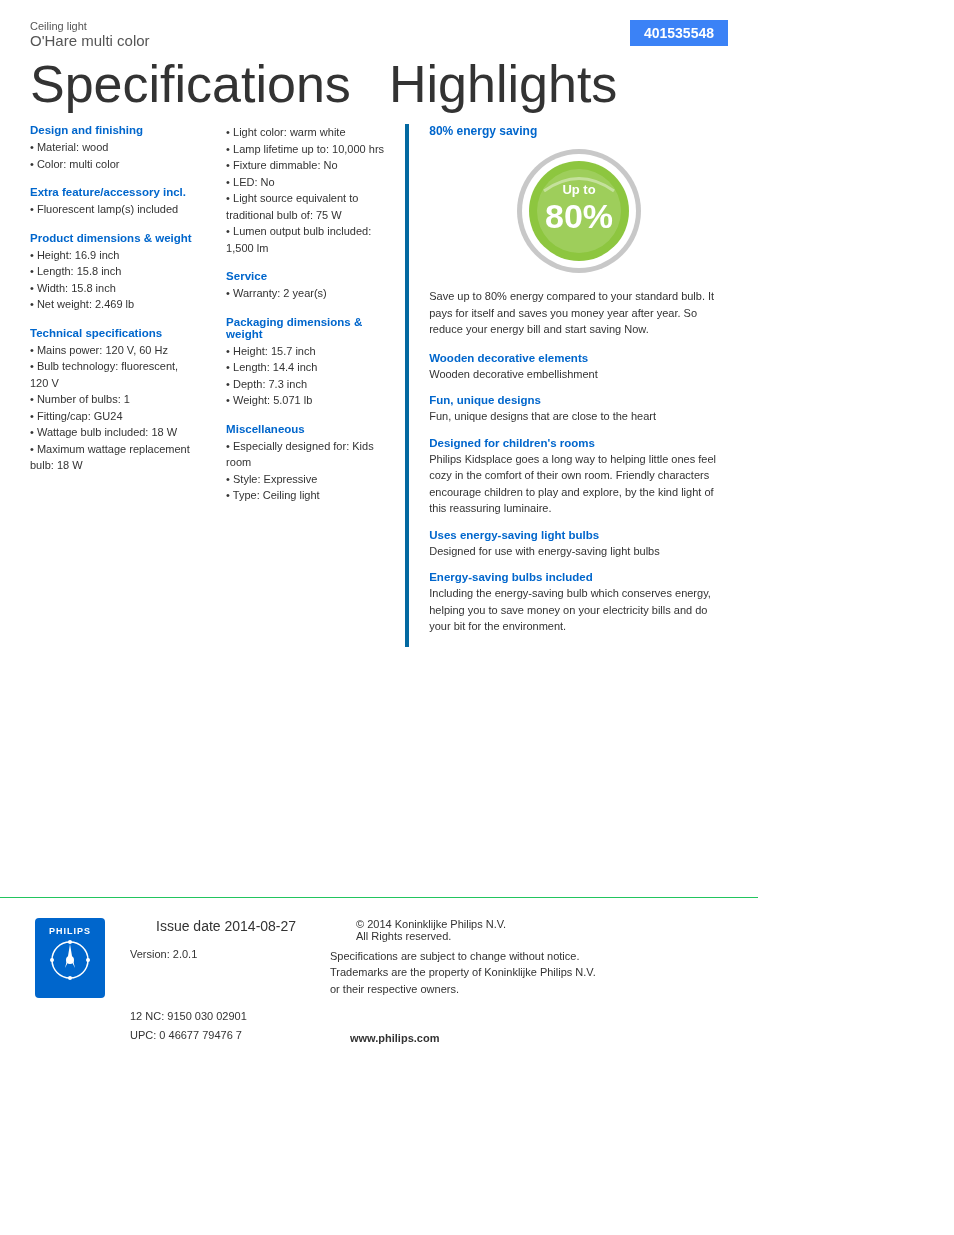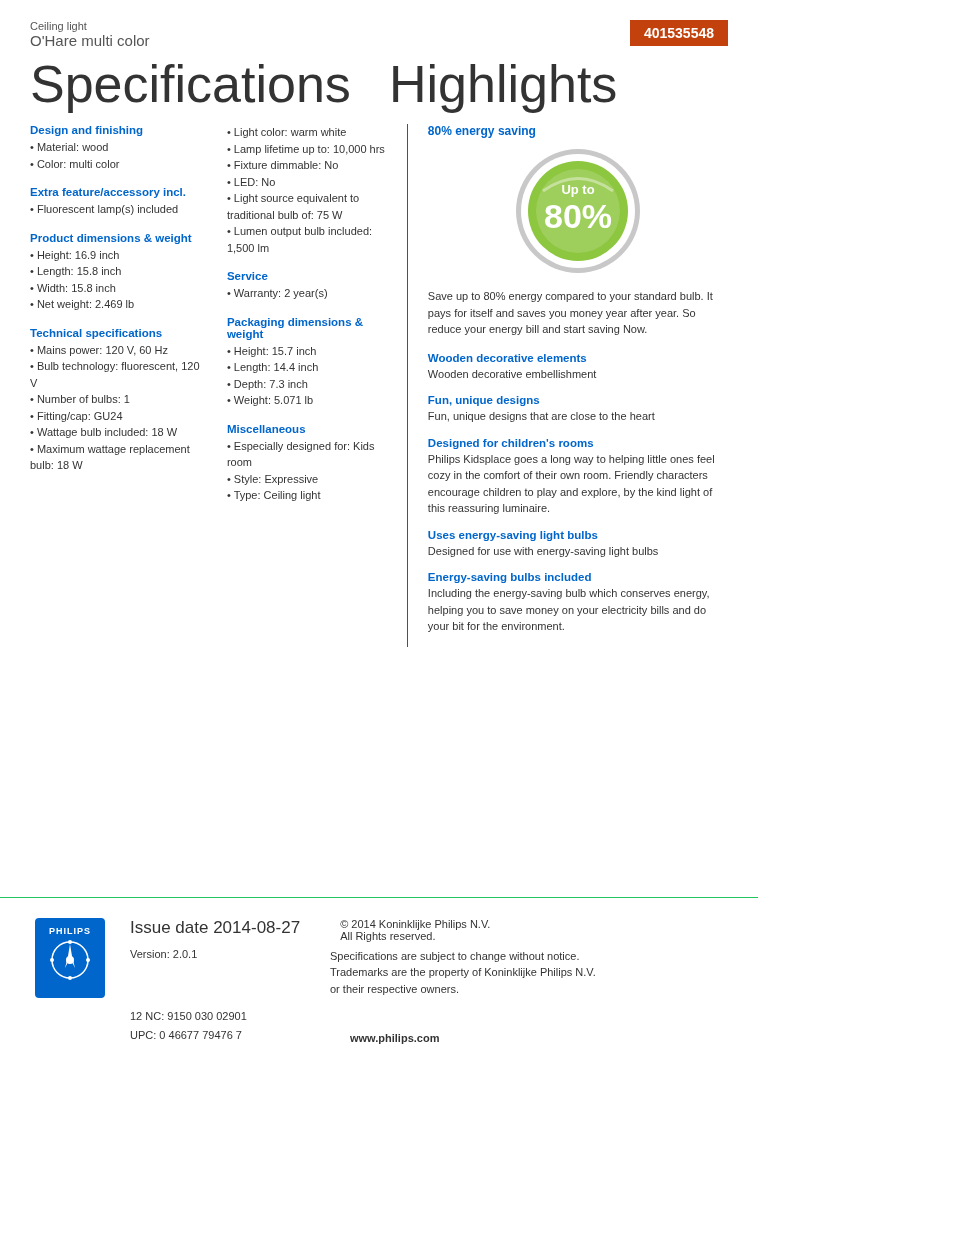--- a/index.html
+++ b/index.html
@@ -36,21 +36,21 @@
       font-size: 11px;
       color: #555;
     }
 
     .product-name {
       font-size: 15px;
       color: #555;
     }
 
     .product-code-box {
-      background: #c2410c;
+      background: #3b82f6;
       color: #fff;
       font-size: 14px;
       font-weight: bold;
       padding: 5px 14px;
       align-self: flex-start;
     }
 
     
     .titles-row {
       display: flex;
@@ -153,21 +153,21 @@
     }
 
     .specs-section-wrapper {
       flex: 1.1;
       padding-right: 10px;
     }
 
     .highlights-section-wrapper {
       flex: 0.9;
       padding-left: 20px;
-      border-left: 1px solid #0369a1;
+      border-left: 4px solid #0369a1;
     }
 
     
     .footer {
       position: absolute;
       bottom: 0;
       left: 0;
       right: 0;
       padding: 20px 30px;
       display: flex;
@@ -346,21 +346,21 @@
 
         <circle cx="35" cy="24" r="2" fill="white"></circle>
         <circle cx="35" cy="60" r="2" fill="white"></circle>
         <circle cx="17" cy="42" r="2" fill="white"></circle>
         <circle cx="53" cy="42" r="2" fill="white"></circle>
       </svg>
     </div>
 
     <div style="display: flex; flex-direction: column; gap: 6px; flex: 1;">
       <div style="display: flex; gap: 40px;">
-        <span style="font-size: 17px; color: #333; min-width: 160px;">Issue date 2014-08-27</span>
+        <span style="font-size: 14px; color: #333; min-width: 160px; margin-left: 26px;">Issue date 2014-08-27</span>
         <span style="font-size: 11px; color: #333;">© 2014 Koninklijke Philips N.V.<br>All Rights reserved.</span>
       </div>
       <div style="display: flex; gap: 40px;">
         <span style="font-size: 11px; color: #333; min-width: 160px;">Version: 2.0.1</span>
         <span style="font-size: 11px; color: #333; line-height: 1.5;">Specifications are subject to change without notice.<br>Trademarks are the property of Koninklijke Philips N.V.<br>or their respective owners.</span>
       </div>
       <div style="display: flex; gap: 60px; margin-top: 4px;">
         <div style="font-size: 11px; color: #333; line-height: 1.7; min-width: 160px;">
           12 NC: 9150 030 02901<br>UPC: 0 46677 79476 7
         </div>

